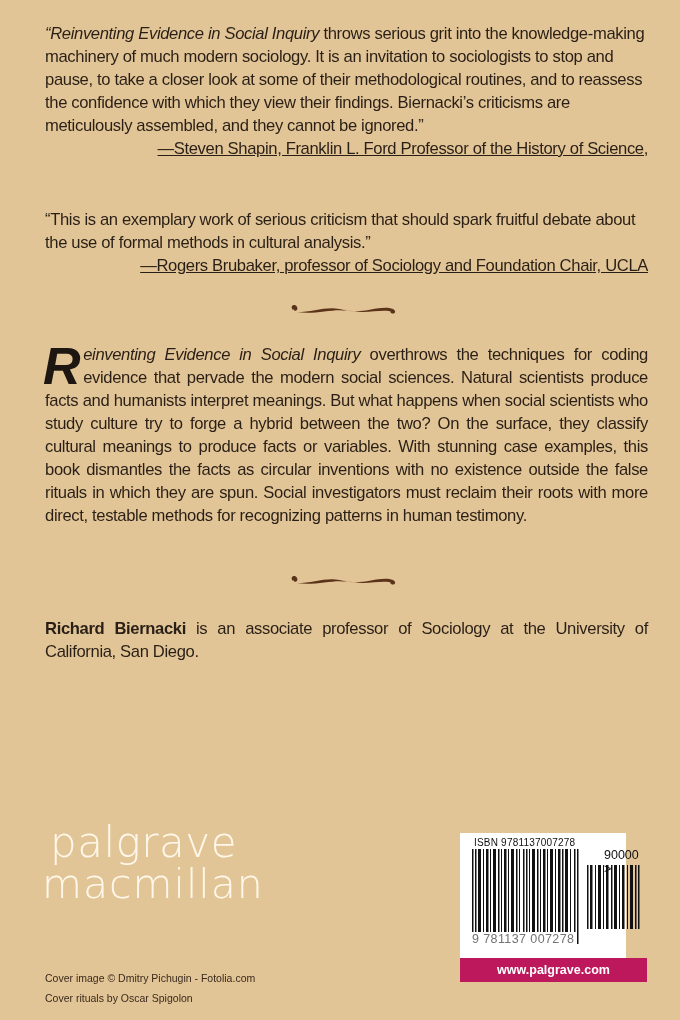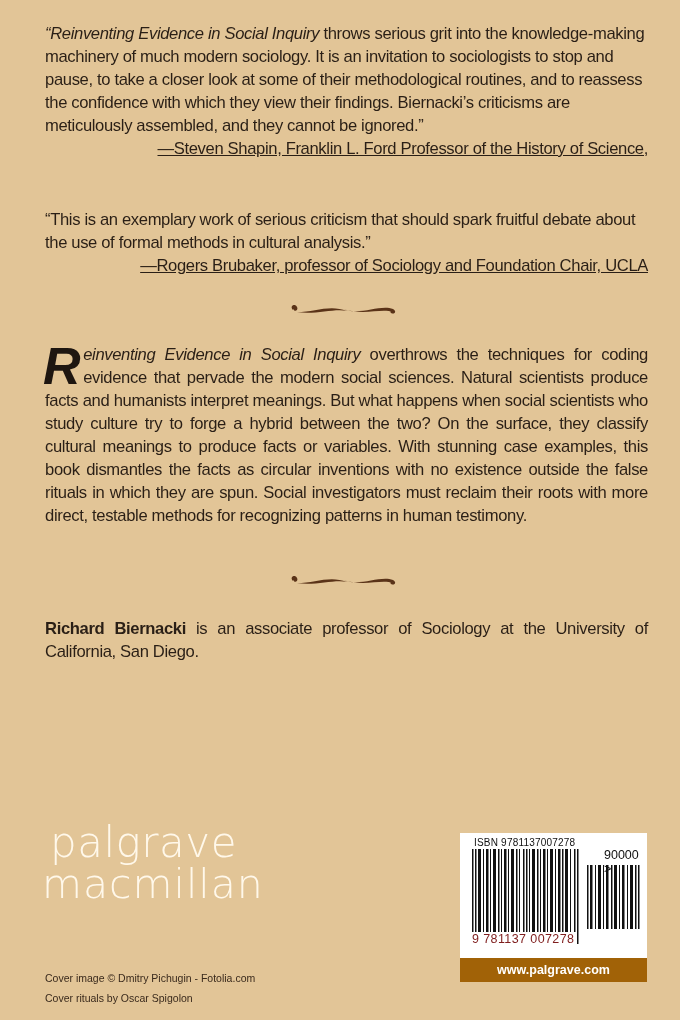--- a/index.html
+++ b/index.html
@@ -22,27 +22,27 @@
     }
     .bio { top: 617px; text-align: justify; }
     .bold { font-weight: bold; margin-top: 23px; }
     .ornament { position: absolute; left: 285px; width: 120px; height: 24px; }
     .orn1 { top: 298px; }
     .orn2 { top: 569px; }
     .logo { position: absolute; left: 42px; top: 822px; color: #fff8ea; font-family: "DejaVu Sans", sans-serif; font-weight: 300; }
     .logo .l1 { font-size: 42px; line-height: 42px; letter-spacing: 0.5px; margin-left: 8px; }
     .logo .l2 { font-size: 41px; line-height: 40px; letter-spacing: 1px; }
     .credits { position: absolute; left: 45px; top: 953px; font-size: 10.5px; line-height: 20px; color: #3a2a1c; margin-top: 15px; }
-    .barcode-box { position: absolute; left: 460px; top: 833px; width: 187px; height: 149px; background: #fff; }
+    .barcode-box { position: absolute; left: 460px; top: 833px; width: 166px; height: 149px; background: #fff; }
     .isbn-label { position: absolute; left: 14px; top: 4px; font-size: 10px; font-family: "Liberation Sans", sans-serif; color: #111; letter-spacing: 0.2px; }
     .price { position: absolute; left: 144px; top: 15px; font-size: 12.5px; color: #111; }
     .bars-main { position: absolute; left: 12px; top: 16px; width: 107px; height: 95px; }
     .bars-addon { position: absolute; left: 127px; top: 32px; width: 53px; height: 64px; }
-    .isbn-digits { position: absolute; left: 10px; top: 99px; font-size: 12.5px; color: #7f1d1d; background: #fff; padding: 0 2px; letter-spacing: 0.4px; }
-    .url-bar { position: absolute; left: 0; bottom: 0; width: 187px; height: 24px; background: #a16207; color: #fff; text-align: center; font-size: 12.5px; line-height: 24px; font-weight: bold; }
+    .isbn-digits { position: absolute; left: 10px; top: 99px; font-size: 12.5px; color: #737373; background: #fff; padding: 0 2px; letter-spacing: 0.4px; }
+    .url-bar { position: absolute; left: 0; bottom: 0; width: 187px; height: 24px; background: #be185d; color: #fff; text-align: center; font-size: 12.5px; line-height: 24px; font-weight: bold; }
   </style>
 </head>
 <body>
 
 <div class="block q1">
   <div><span class="ital">“Reinventing Evidence in Social Inquiry</span><span> throws serious grit into the knowledge-making machinery of much modern sociology. It is an invitation to sociologists to stop and pause, to take a closer look at some of their methodological routines, and to reassess the confidence with which they view their findings. Biernacki’s criticisms are meticulously assembled, and they cannot be ignored.”</span></div>
   <div class="right">—Steven Shapin, Franklin L. Ford Professor of the History of Science,</div>
 </div>
 
 <div class="block q2">

